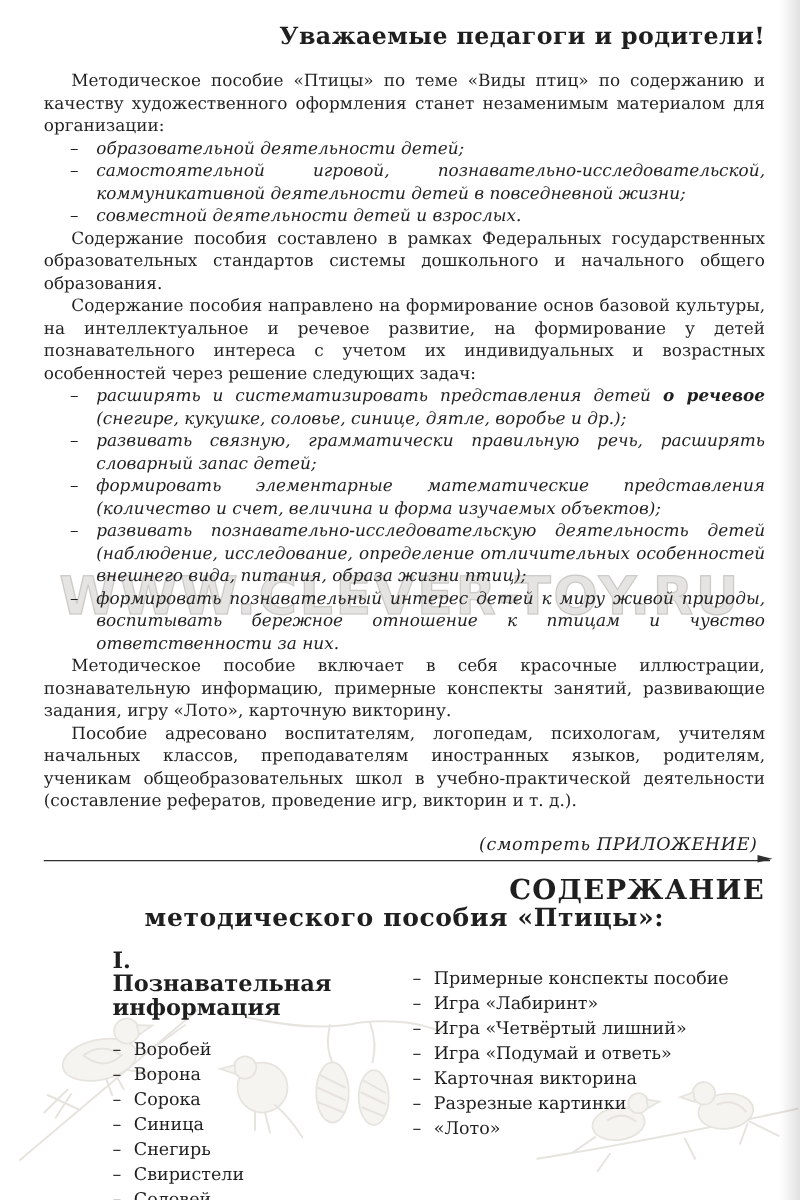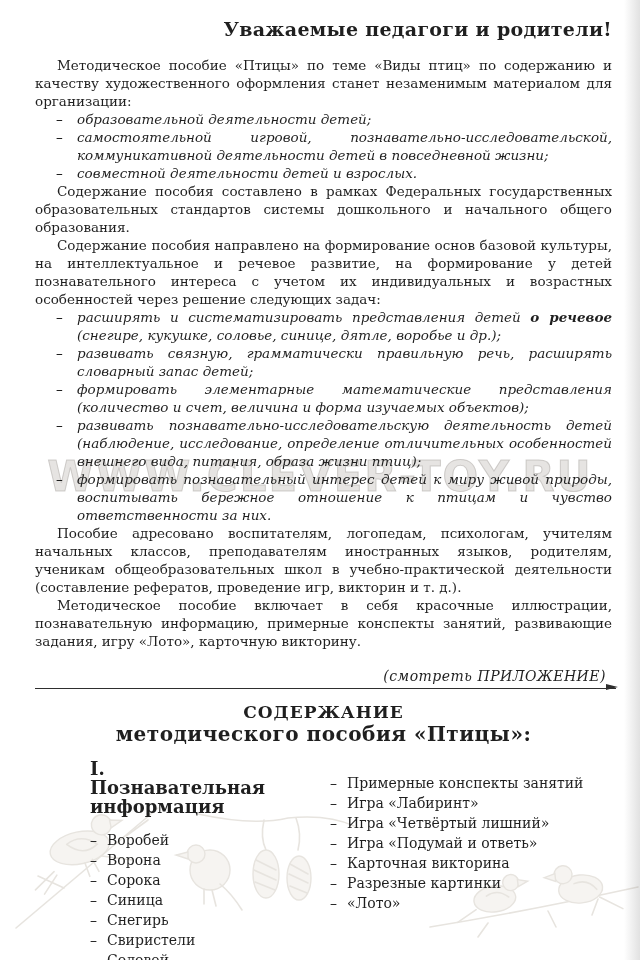--- a/index.html
+++ b/index.html
@@ -38,21 +38,21 @@
   ul.italic > li { font-style: italic; }
   b.lead { font-weight: normal; }
   .appendix { margin-top: 17px; }
   .appendix-note { text-align: right; font-style: italic; font-size: 14px;
     padding-right: 6px; margin: 0 0 3px 0; letter-spacing: 0.5px; }
   .arrow-line { position: relative; border-top: 1.5px solid #2e2e2e; margin-right: -4px; height: 0; }
   .arrow-line::after { content: ""; position: absolute; right: -2px; top: -5px;
     width: 0; height: 0; border-left: 12px solid #2e2e2e;
     border-top: 3.5px solid transparent; border-bottom: 3.5px solid transparent; }
   .toc { margin-top: 14px; }
-  .toc-title { text-align: center; font-weight: bold; font-size: 17px;
+  .toc-title { text-align: right; font-weight: bold; font-size: 22px;
     margin: 0; letter-spacing: 1px; }
   .toc-subtitle { text-align: center; font-weight: bold; font-size: 20px;
     margin: 4px 0 0 0; letter-spacing: 0.5px; }
   .toc-cols { display: flex; margin-top: 16px; }
   .toc-col-1 { margin-left: 55px; width: 185px; }
   .toc-col-2 { margin-left: 55px; width: 255px; }
   .toc-col-header { font-weight: bold; font-size: 18px; line-height: 19px; margin: 0; }
   ul.toc-list { list-style: none; margin: 14px 0 0 0; padding: 0;
     font-size: 14px; line-height: 20px; }
   ul.toc-list > li { position: relative; padding-left: 17px; }
@@ -131,23 +131,23 @@
     <p class="para"><b class="lead">Содержание пособия направлено</b><span> на формирование основ базовой культуры, на интеллектуальное и речевое развитие, на формирование у детей познавательного интереса с учетом их индивидуальных и возрастных особенностей через решение следующих задач:</span></p>
 
     <ul class="dash-list italic">
       <li><span class="dash">–</span><span>расширять и систематизировать представления детей </span><b>о речевое</b><span> (снегире, кукушке, соловье, синице, дятле, воробье и др.);</span></li>
       <li><span class="dash">–</span><span>развивать связную, грамматически правильную речь, расширять словарный запас детей;</span></li>
       <li><span class="dash">–</span><span>формировать элементарные математические представления (количество и счет, величина и форма изучаемых объектов);</span></li>
       <li><span class="dash">–</span><span>развивать познавательно-исследовательскую деятельность детей (наблюдение, исследование, определение отличительных особенностей внешнего вида, питания, образа жизни птиц);</span></li>
       <li><span class="dash">–</span><span>формировать познавательный интерес детей к миру живой природы, воспитывать бережное отношение к птицам и чувство ответственности за них.</span></li>
     </ul>
 
+    <p class="para"><b class="lead">Методическое пособие включает в себя</b><span> красочные иллюстрации, познавательную информацию, примерные конспекты занятий, развивающие задания, игру «Лото», карточную викторину.</span></p>
+
     <p class="para"><b class="lead">Пособие адресовано</b><span> воспитателям, логопедам, психологам, учителям начальных классов, преподавателям иностранных языков, родителям, ученикам общеобразовательных школ в учебно-практической деятельности (составление рефератов, проведение игр, викторин и т. д.).</span></p>
-
-    <p class="para"><b class="lead">Методическое пособие включает в себя</b><span> красочные иллюстрации, познавательную информацию, примерные конспекты занятий, развивающие задания, игру «Лото», карточную викторину.</span></p>
 
     <div class="appendix">
       <p class="appendix-note">(смотреть ПРИЛОЖЕНИЕ)</p>
       <div class="arrow-line"></div>
     </div>
 
     <div class="toc">
       <h2 class="toc-title">СОДЕРЖАНИЕ</h2>
       <h3 class="toc-subtitle">методического пособия «Птицы»:</h3>
 
@@ -163,21 +163,21 @@
             <li><span class="dash">–</span><span>Снегирь</span></li>
             <li><span class="dash">–</span><span>Свиристели</span></li>
             <li><span class="dash">–</span><span>Соловей</span></li>
             <li><span class="dash">–</span><span>Дятел</span></li>
 
           </ul>
         </div>
 
         <div class="toc-col-2">
           <ul class="toc-list">
-            <li><span class="dash">–</span><span>Примерные конспекты занятий</span></li>
+            <li><span class="dash">–</span><span>Примерные конспекты пособие</span></li>
             <li><span class="dash">–</span><span>Игра «Лабиринт»</span></li>
             <li><span class="dash">–</span><span>Игра «Четвёртый лишний»</span></li>
             <li><span class="dash">–</span><span>Игра «Подумай и ответь»</span></li>
             <li><span class="dash">–</span><span>Карточная викторина</span></li>
             <li><span class="dash">–</span><span>Разрезные картинки</span></li>
             <li><span class="dash">–</span><span>«Лото»</span></li>
           </ul>
         </div>
 
       </div>

